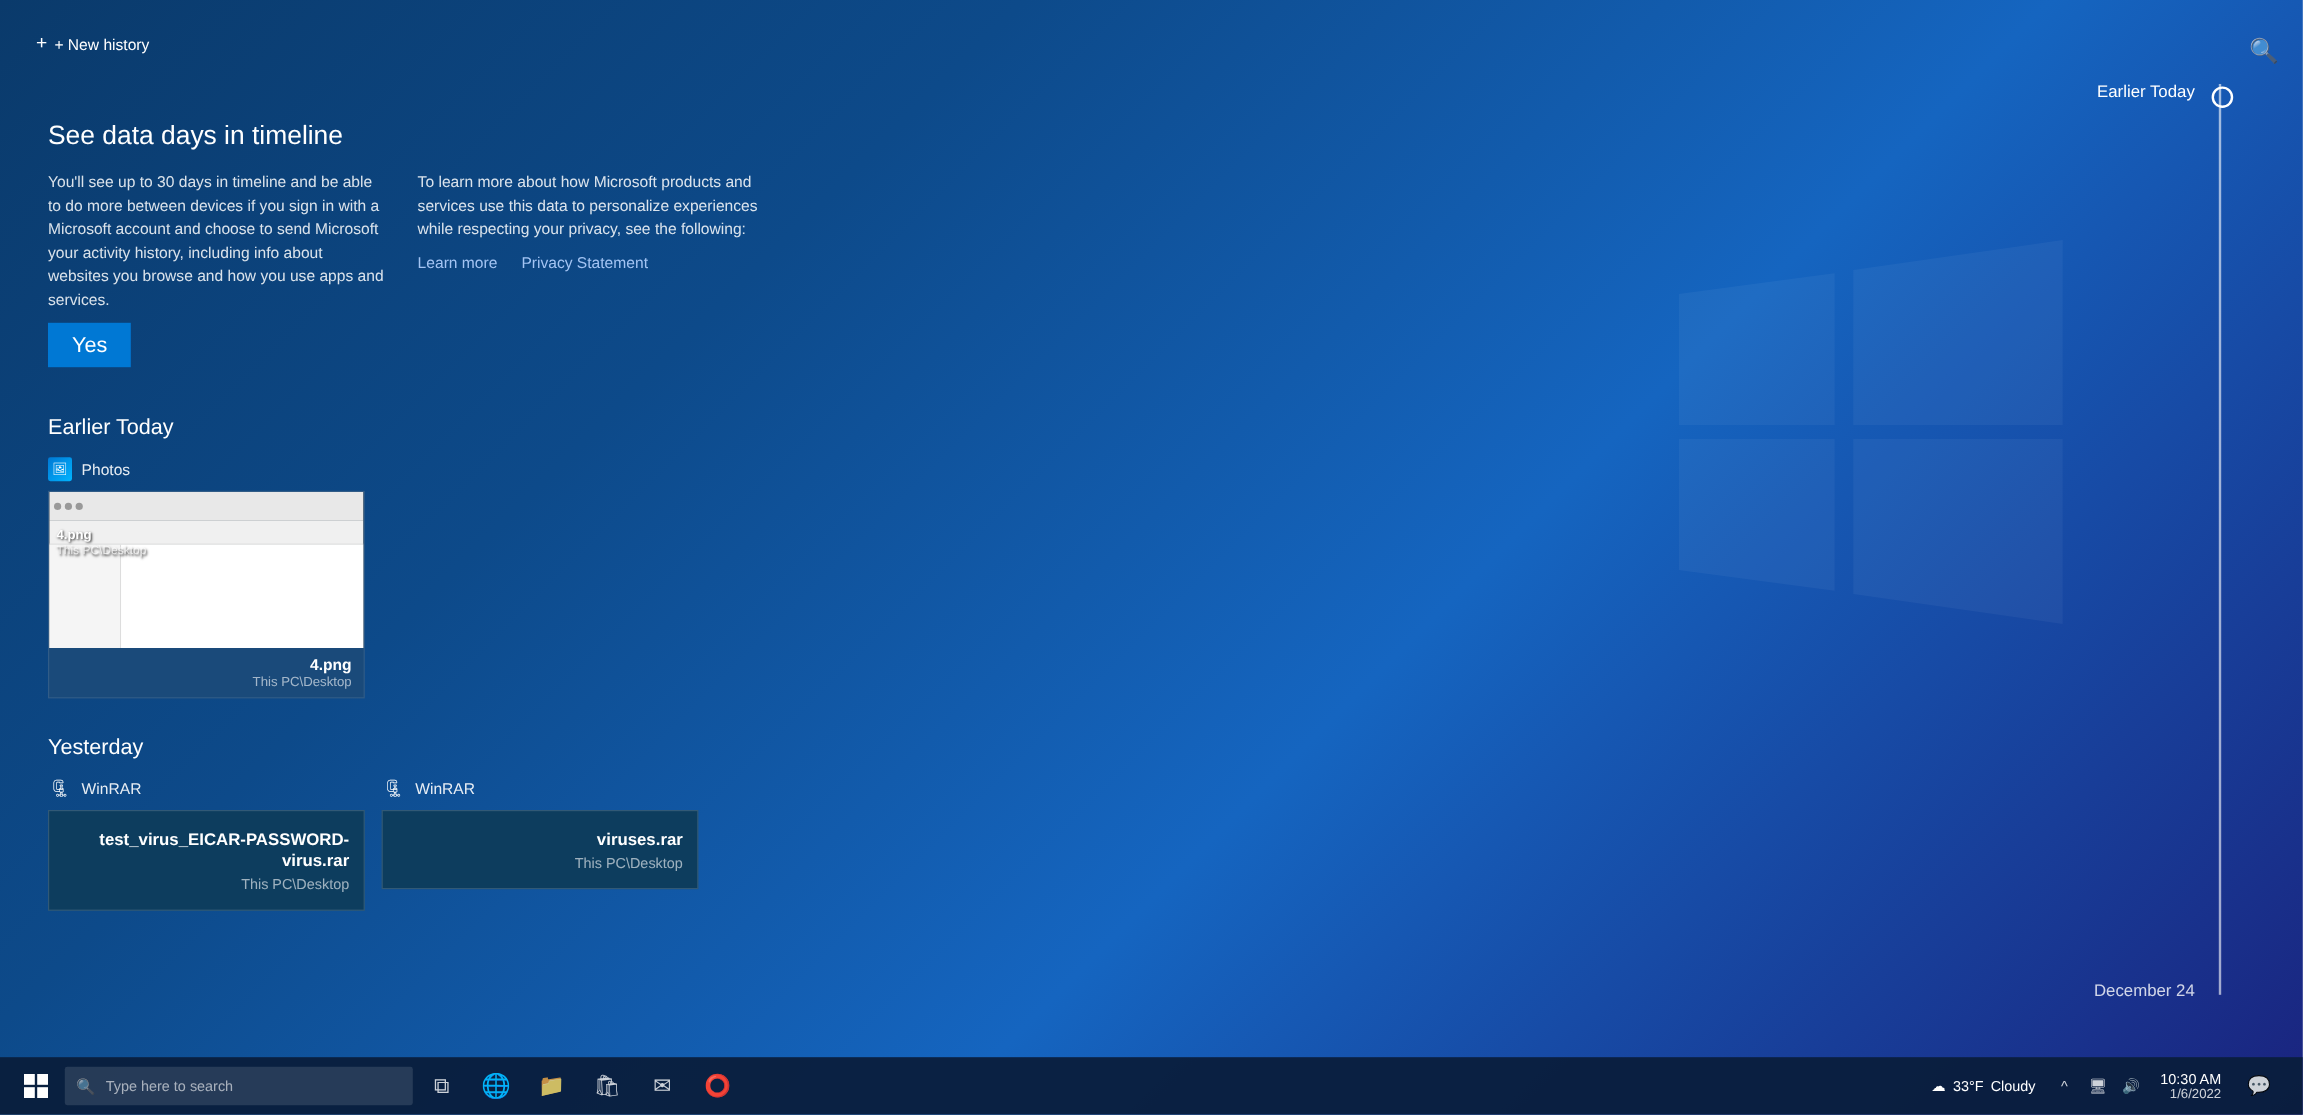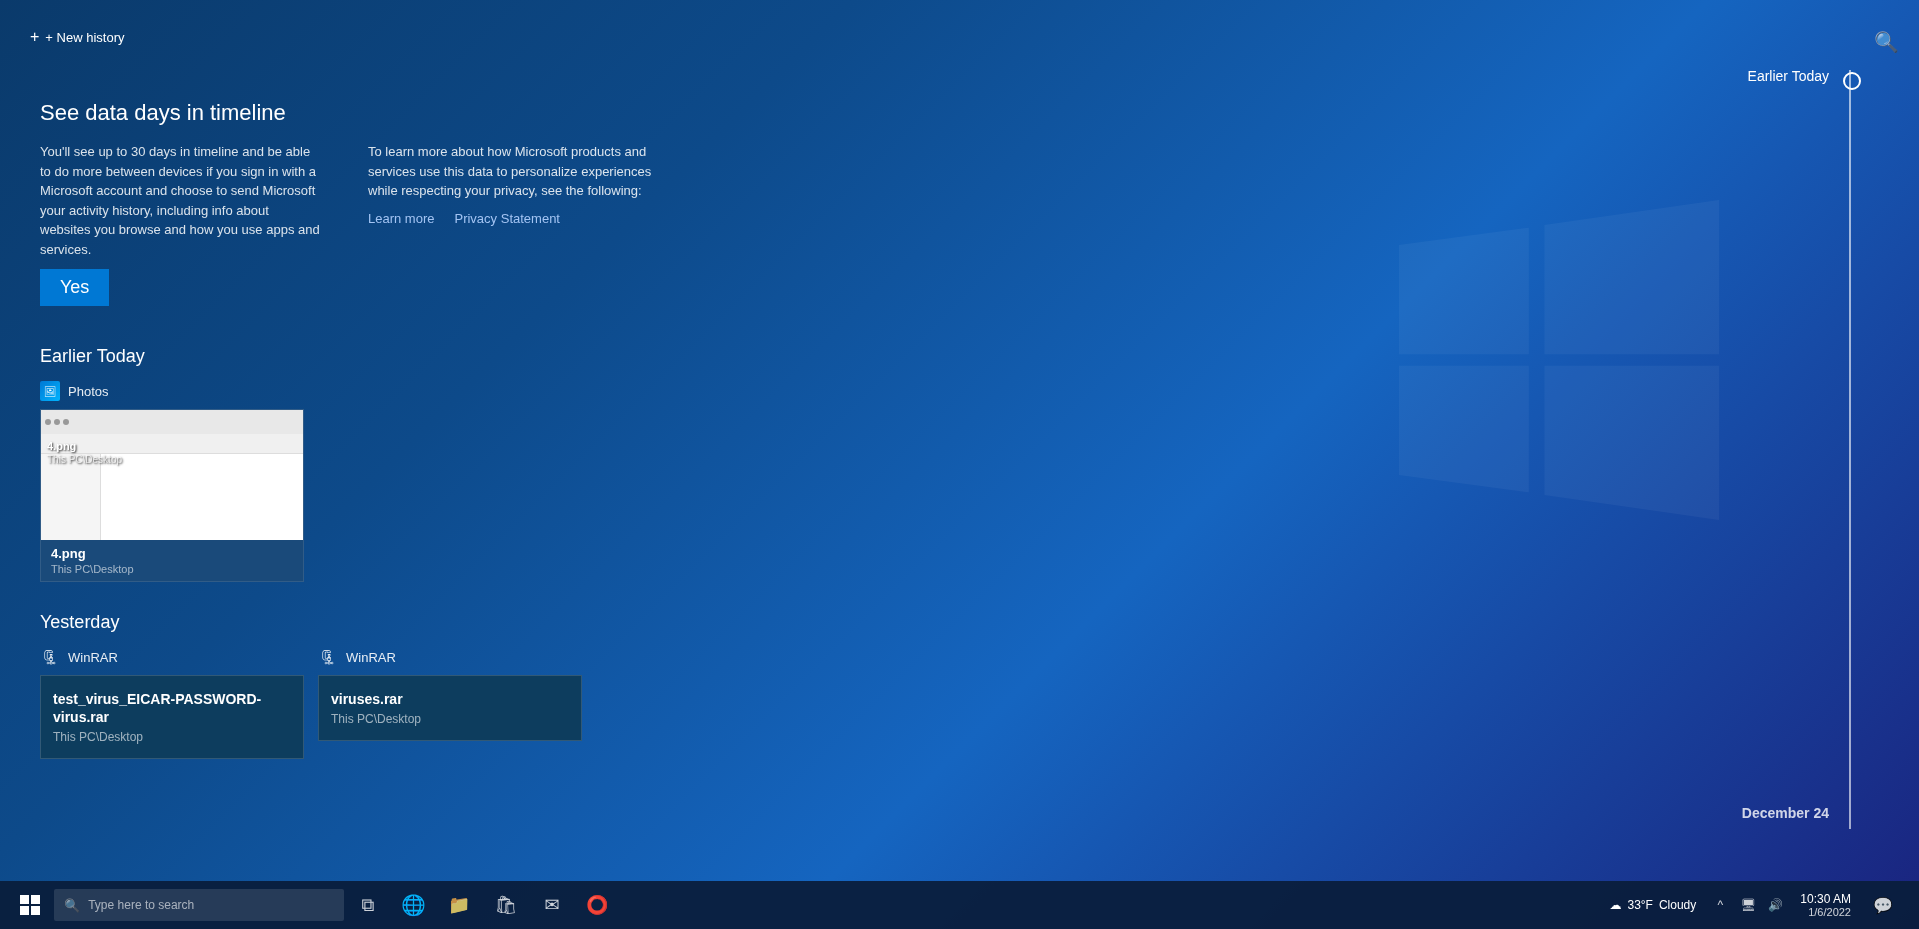--- a/index.html
+++ b/index.html
@@ -82,24 +82,24 @@
       top: 68px;
       font-size: 14px;
       color: white;
       font-weight: 400;
     }
 
     
     .timeline-label-bottom {
       position: absolute;
       right: 90px;
-      bottom: 108px;
+      bottom: 96px;
       font-size: 14px;
       color: rgba(255,255,255,0.8);
-      font-weight: 700;
+      font-weight: 400;
     }
 
     
     .content-area {
       position: absolute;
       top: 80px;
       left: 0;
       right: 100px;
       bottom: 100px;
       overflow-y: auto;
@@ -111,21 +111,21 @@
     .promo-section {
       margin-bottom: 40px;
     }
     .promo-title {
       font-size: 22px;
       font-weight: 400;
       margin-bottom: 16px;
     }
     .promo-body {
       display: flex;
-      gap: 48px;
+      gap: 28px;
       margin-bottom: 20px;
     }
     .promo-text {
       font-size: 13px;
       color: rgba(255,255,255,0.85);
       line-height: 1.5;
       max-width: 280px;
     }
     .promo-text-right {
       font-size: 13px;
@@ -161,20 +161,21 @@
       font-weight: 400;
       margin-bottom: 14px;
       margin-top: 10px;
     }
 
     
     .cards-row {
       display: flex;
       gap: 14px;
       margin-bottom: 30px;
+      text-align: right;
     }
 
     .app-header {
       display: flex;
       align-items: center;
       gap: 8px;
       margin-bottom: 8px;
     }
     .app-name {
       font-size: 13px;

